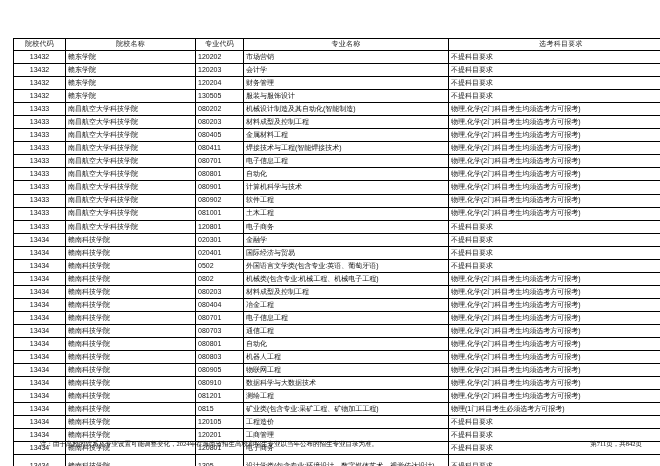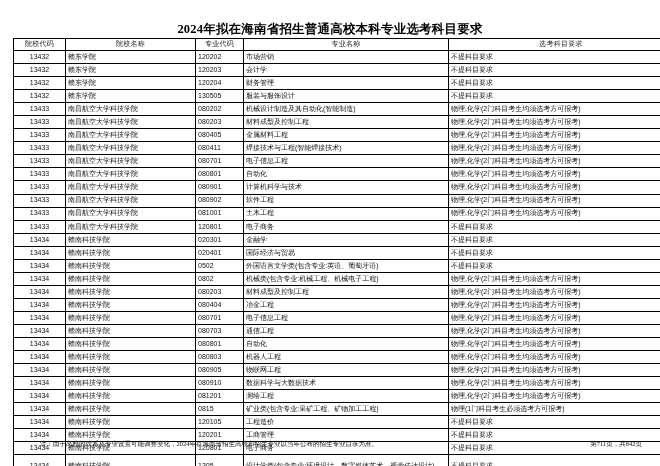--- a/index.html
+++ b/index.html
@@ -97,21 +97,20 @@
     font-family: "Liberation Serif", "DejaVu Serif", serif;
     color: #111;
     white-space: nowrap;
   }
 </style>
 </head>
 <body>
 
 <div class="page">
 
-  <h1 class="doc-title">2024年拟在海南省招生普通高校本科专业选考科目要求</h1>
 
   <div class="table-wrap">
     <table class="grid">
       <thead>
         <tr>
           <th class="c-code">院校代码</th>
           <th class="c-school">院校名称</th>
           <th class="c-mcode">专业代码</th>
           <th class="c-mname">专业名称</th>
           <th class="c-req">选考科目要求</th>

